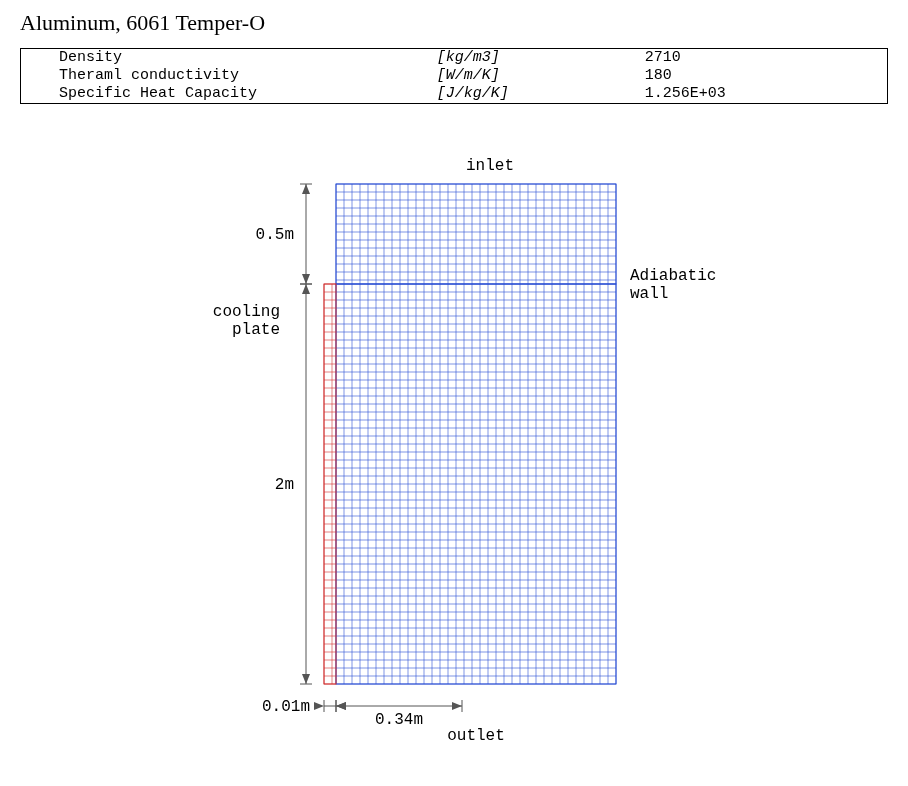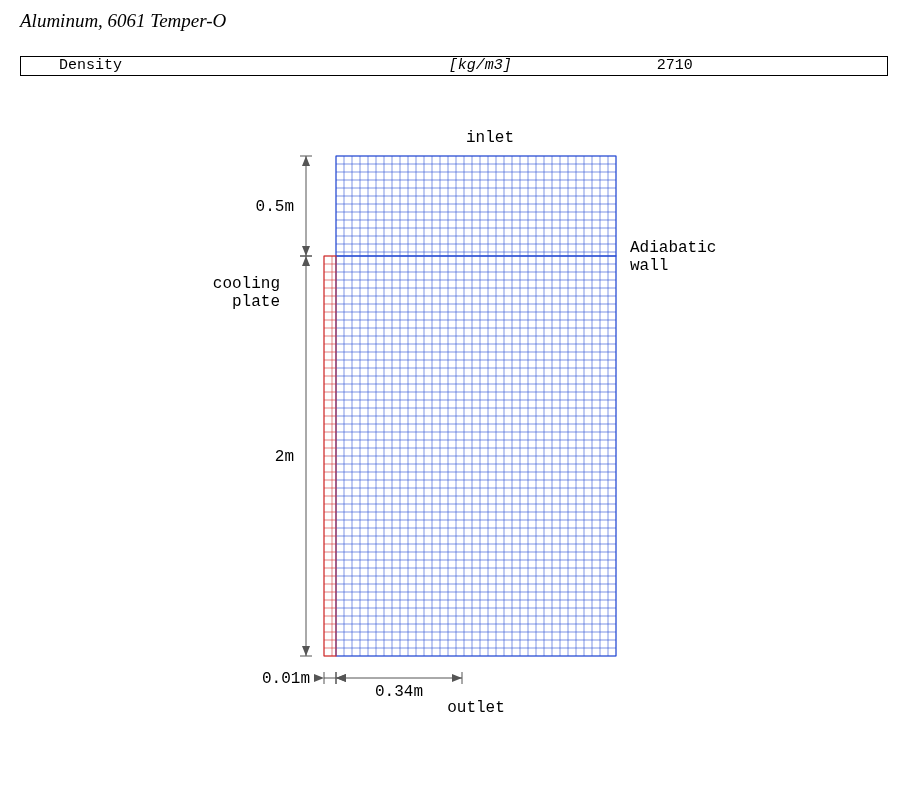--- a/index.html
+++ b/index.html
@@ -3,34 +3,33 @@
 <meta charset="utf-8">
 <style>
   body {
     margin: 0;
     padding: 10px 20px;
     font-family: Georgia, 'Times New Roman', serif;
     background: #fff;
     color: #000;
   }
   .title {
-    font-size: 19px;
-    margin-bottom: 24px;
+    font-size: 22px;
+    margin-bottom: 12px;
     font-family: Georgia, serif;
-    font-style: italic;
   }
   .mat-table {
     width: 100%;
     border-collapse: collapse;
     border: 1px solid #000;
     font-family: 'Courier New', monospace;
     font-size: 15px;
   }
   .mat-table td {
-    padding: 0 12px;
+    padding: 0 0;
     line-height: 1.2;
   }
   .mat-table td.name { padding-left: 38px; width: 48%; }
   .mat-table td.unit { width: 24%; font-style: italic; }
   .mat-table td.val  { width: 28%; margin-left: 18px; }
 
   .diagram-wrap {
     margin-top: 40px;
     text-align: center;
   }
@@ -43,20 +42,30 @@
 <body>
 
 <div class="title">Aluminum, 6061 Temper-O</div>
 
 <table class="mat-table">
   <tbody id="mat-rows">
       <tr>
         <td class="name">Density</td>
         <td class="unit">[kg/m3]</td>
         <td class="val">2710</td>
+      </tr>
+      <tr>
+        <td class="name">Theraml conductivity</td>
+        <td class="unit">[W/m/K]</td>
+        <td class="val">180</td>
+      </tr>
+      <tr>
+        <td class="name">Specific Heat Capacity</td>
+        <td class="unit">[J/kg/K]</td>
+        <td class="val">1.256E+03</td>
       </tr>
     </tbody>
 </table>
 
 <div class="diagram-wrap">
   <div class="diagram">
     <svg id="diagram-svg" width="620" height="620">
         <rect x="192" y="40" width="280" height="100" fill="none" stroke="#2a4fd4" stroke-width="1"></rect>
         <line x1="192" y1="40" x2="192" y2="140" stroke="#2a4fd4" stroke-width="0.6"></line>
         <line x1="200" y1="40" x2="200" y2="140" stroke="#2a4fd4" stroke-width="0.6"></line>

